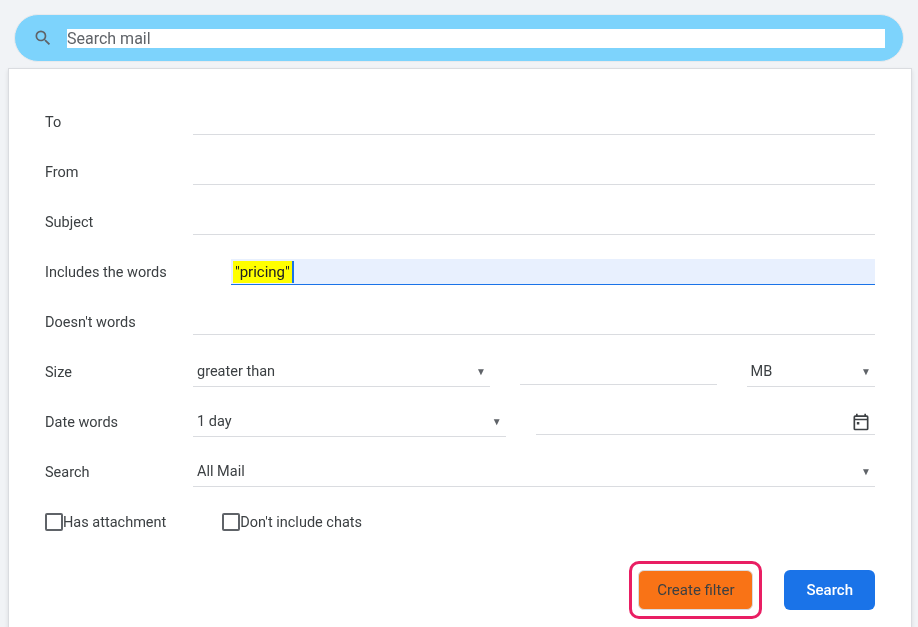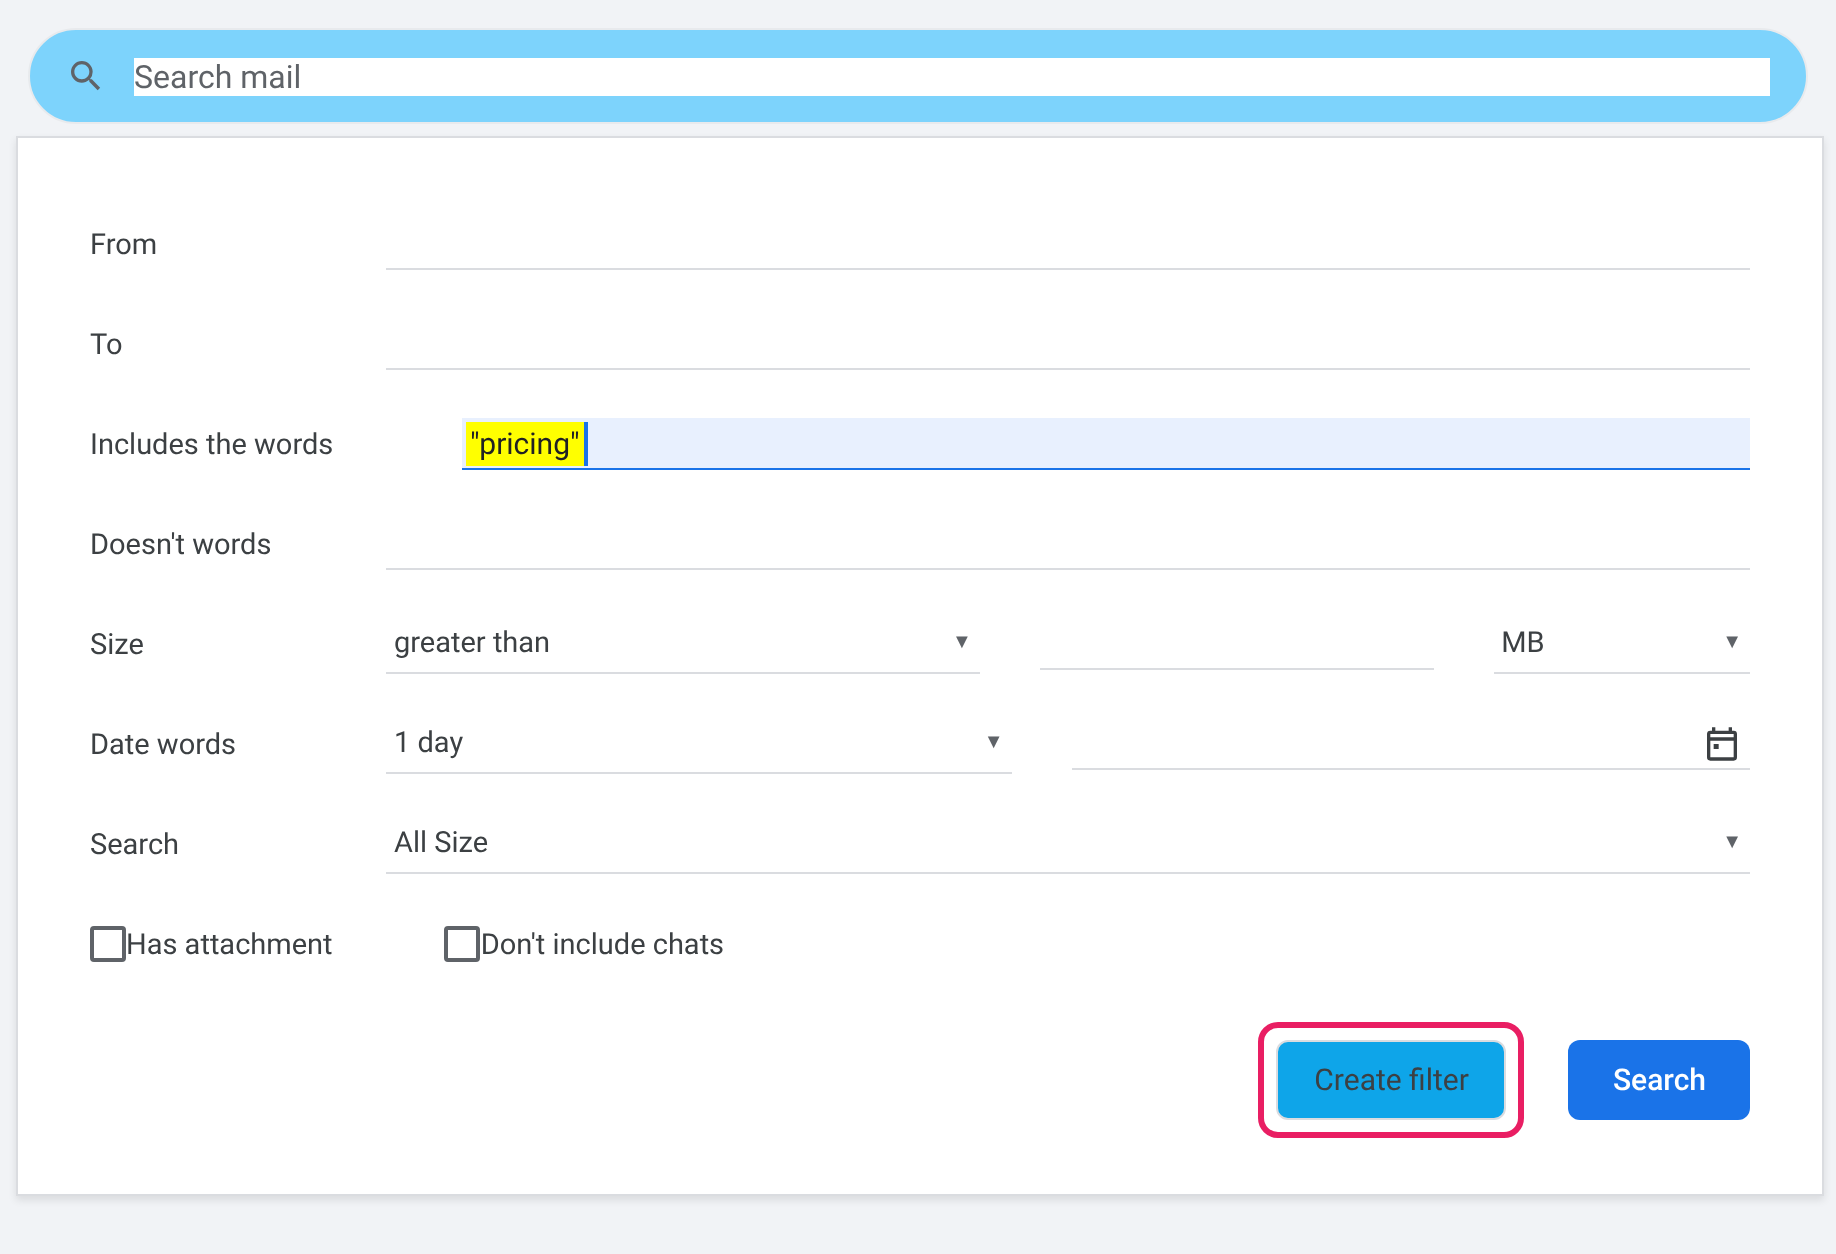--- a/index.html
+++ b/index.html
@@ -124,21 +124,21 @@
       display: flex;
       justify-content: flex-end;
       gap: 22px;
       margin-top: 22px;
       align-items: center;
     }
     .btn-create {
       padding: 10px 18px;
       border: 1px solid #dadce0;
       border-radius: 6px;
-      background: #0ea5e9;
+      background: #f97316;
       font-size: 15px;
       color: #3c4043;
       cursor: pointer;
     }
     .create-wrap {
       border: 3px solid #e91e63;
       border-radius: 10px;
       padding: 6px;
     }
     .btn-search {
@@ -162,29 +162,33 @@
     <svg width="20" height="20" viewBox="0 0 24 24" fill="#5f6368">
         <path d="M15.5 14h-.79l-.28-.27A6.471 6.471 0 0016 9.5 6.5 6.5 0 109.5 16c1.61 0 3.09-.59 4.23-1.57l.27.28v.79l5 4.99L20.49 19l-4.99-5zm-6 0C7.01 14 5 11.99 5 9.5S7.01 5 9.5 5 14 7.01 14 9.5 11.99 14 9.5 14z"></path>
       </svg>
   </span>
   <input type="text" placeholder="Search mail" style="">
 </div>
 
 <div class="panel">
 
   <div class="row">
+    <div class="label">To</div>
+    <input class="underline-input" style="">
+  </div>
+
+  <div class="row">
     <div class="label">From</div>
     <input class="underline-input" style="">
   </div>
 
   <div class="row">
-    <div class="label">To</div>
-    <input class="underline-input" style="">
-  </div>
-
+    <div class="label">Subject</div>
+    <input class="underline-input" style="">
+  </div>
 
   <div class="row">
     <div class="label label-wide">Includes the words</div>
     <div class="underline-input active-row">
       <span class="highlight-chip">"pricing"</span>
     </div>
   </div>
 
   <div class="row">
     <div class="label">Doesn't words</div>
@@ -219,21 +223,21 @@
               <path d="M19 4h-1V2h-2v2H8V2H6v2H5a2 2 0 00-2 2v14a2 2 0 002 2h14a2 2 0 002-2V6a2 2 0 00-2-2zm0 16H5V10h14v10zM5 8V6h14v2H5zm2 4h3v3H7v-3z"></path>
             </svg>
         </span>
       </div>
     </div>
   </div>
 
   <div class="row">
     <div class="label">Search</div>
     <div class="select-under">
-      <span>All Size</span>
+      <span>All Mail</span>
       <span class="tri">▼</span>
     </div>
   </div>
 
   <div class="check-row">
     <div class="check-item">
       <div class="cbox"></div>
       <span>Has attachment</span>
     </div>
     <div class="check-item">

